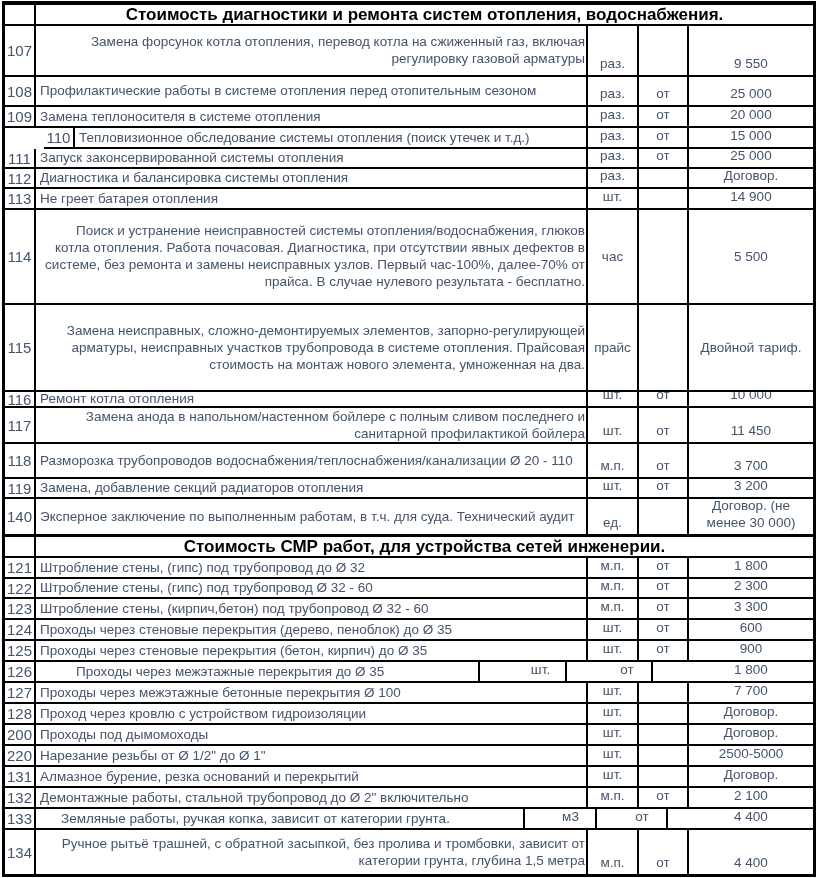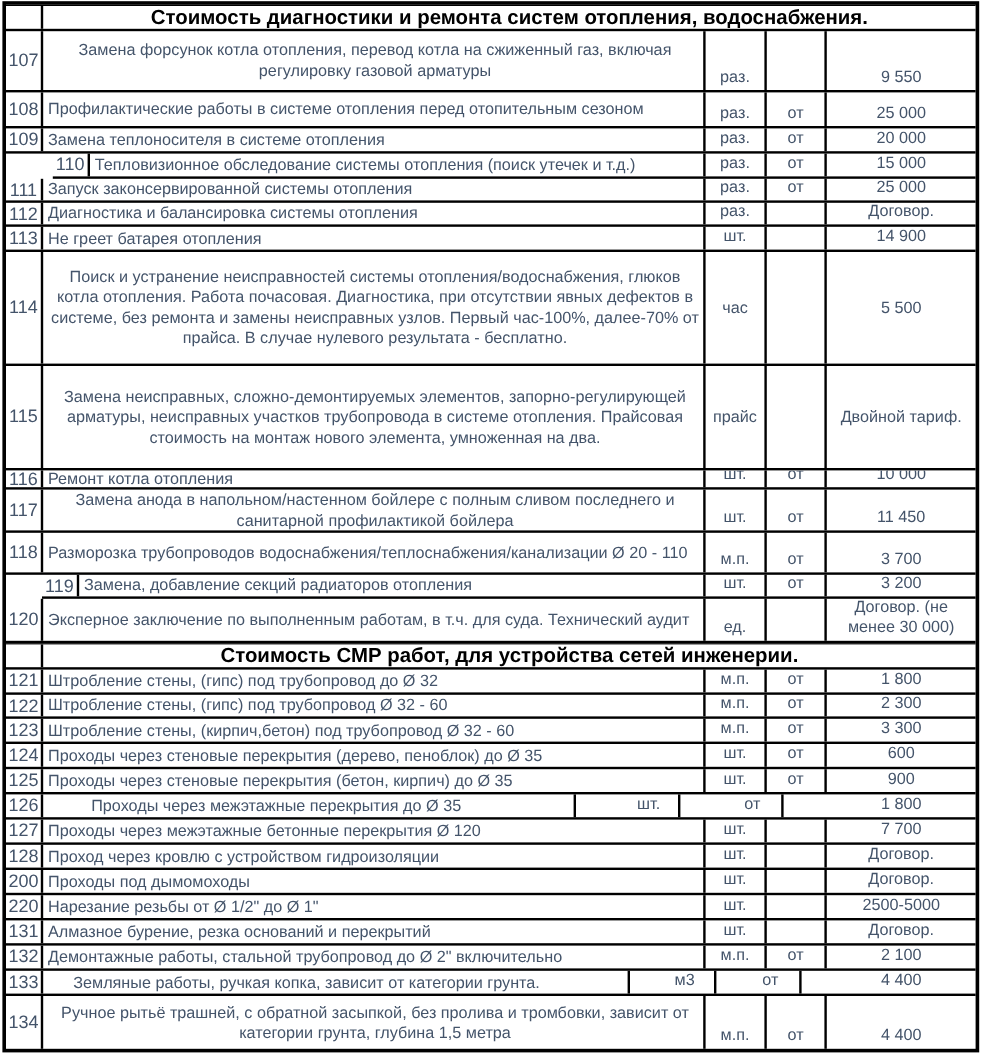--- a/index.html
+++ b/index.html
@@ -28,21 +28,21 @@
     border-right:2px solid var(--border);
     box-sizing:border-box;
     display:flex;
     overflow:hidden;
     color:var(--txt);
     font-size:13.5px;
     line-height:17px;
   }
   .td:last-child{border-right:none;}
   .num{align-items:center;justify-content:center;font-size:15px;}
-  .desc{align-items:center;justify-content:flex-start;text-align:center;padding:1px 1px 2px 4px;}
+  .desc{align-items:center;justify-content:flex-start;text-align:right;padding:1px 1px 2px 4px;}
   .unit,.from,.price{
     align-items:flex-end;
     justify-content:center;
     text-align:center;
     padding:1px 2px 3px 2px;
   }
   .vc .unit,.vc .from,.vc .price{align-items:center;padding-bottom:1px;}
   .section-row{border-top:1px solid var(--border);}
   .section-title{
     grid-column:2/6;
@@ -143,29 +143,29 @@
         <div class="td from">от</div>
         <div class="td price">11 450</div>
       </div>
       <div class="tr" style="height: 35px;">
         <div class="td num">118</div>
         <div class="td desc">Разморозка трубопроводов водоснабжения/теплоснабжения/канализации Ø 20 - 110</div>
         <div class="td unit">м.п.</div>
         <div class="td from">от</div>
         <div class="td price">3 700</div>
       </div>
-      <div class="tr" style="height: 20px; margin-left: 30px;">
+      <div class="tr" style="height: 20px;">
         <div class="td num">119</div>
         <div class="td desc">Замена, добавление секций радиаторов отопления</div>
         <div class="td unit">шт.</div>
         <div class="td from">от</div>
         <div class="td price">3 200</div>
       </div>
       <div class="tr" style="height: 37px;">
-        <div class="td num">120</div>
+        <div class="td num">140</div>
         <div class="td desc">Эксперное заключение по выполненным работам, в т.ч. для суда. Технический аудит</div>
         <div class="td unit">ед.</div>
         <div class="td from"></div>
         <div class="td price">Договор. (не менее 30 000)</div>
       </div>
       <div class="tr section-row" style="height: 22px;">
         <div class="td num"></div>
         <div class="td section-title">Стоимость СМР работ, для устройства сетей инженерии.</div>
       </div>
       <div class="tr" style="height: 21px;">
@@ -205,21 +205,21 @@
       </div>
       <div class="tr" style="height: 21px; gap: 36px;">
         <div class="td num">126</div>
         <div class="td desc">Проходы через межэтажные перекрытия до Ø 35</div>
         <div class="td unit">шт.</div>
         <div class="td from">от</div>
         <div class="td price">1 800</div>
       </div>
       <div class="tr" style="height: 21px;">
         <div class="td num">127</div>
-        <div class="td desc">Проходы через межэтажные бетонные перекрытия Ø 120</div>
+        <div class="td desc">Проходы через межэтажные бетонные перекрытия Ø 100</div>
         <div class="td unit">шт.</div>
         <div class="td from"></div>
         <div class="td price">7 700</div>
       </div>
       <div class="tr" style="height: 21px;">
         <div class="td num">128</div>
         <div class="td desc">Проход через кровлю с устройством гидроизоляции</div>
         <div class="td unit">шт.</div>
         <div class="td from"></div>
         <div class="td price">Договор.</div>

